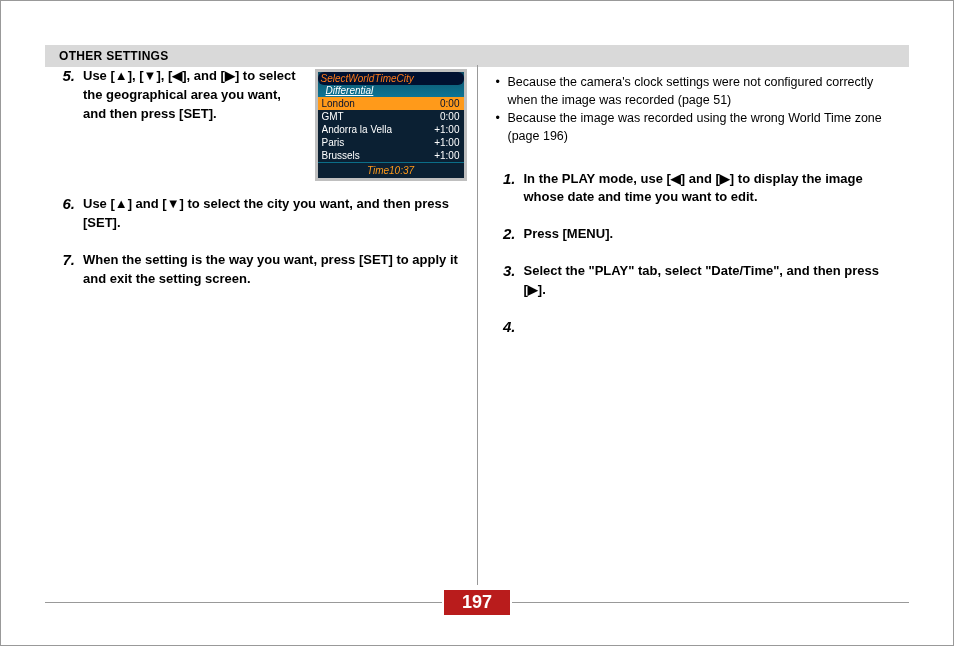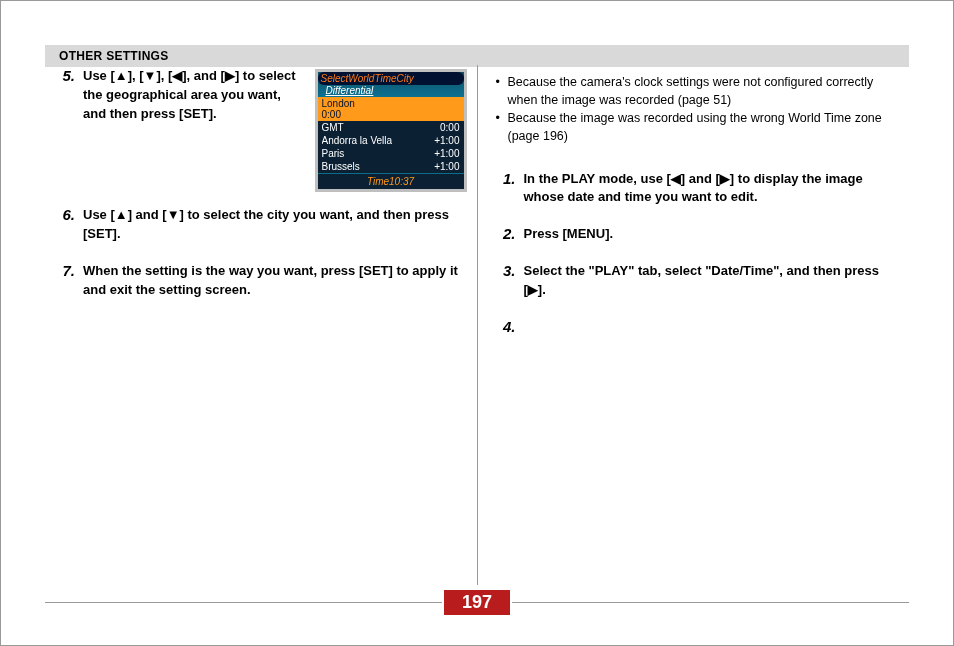--- a/index.html
+++ b/index.html
@@ -84,21 +84,21 @@
   }
   .lcd-diff {
     color: #ffffff;
     font-style: italic;
     font-size: 10px;
     padding: 0 8px 1px;
     background: transparent;
     text-decoration: underline;
   }
   .lcd-row { display:flex; justify-content:space-between; padding:1px 4px; background:#0b2033; }
-  .lcd-row.sel { background:#ff9a1a; color:#001030;flex-direction:column; }
+  .lcd-row.sel { background:#ff9a1a; color:#001030; }
   .lcd-row span:first-child { white-space:nowrap; overflow:hidden; text-overflow:clip; max-width:92px; }
   .lcd-time { display:flex; justify-content:center; padding:2px 4px; color:#ff9a1a; font-style:italic; background:#0b2033; border-top:1px solid #0b6e88; }
 
   
   .pill {
     display:inline-block;
     background:#000;
     color:#fff;
     font-size:13.5px;
     font-weight:bold;

